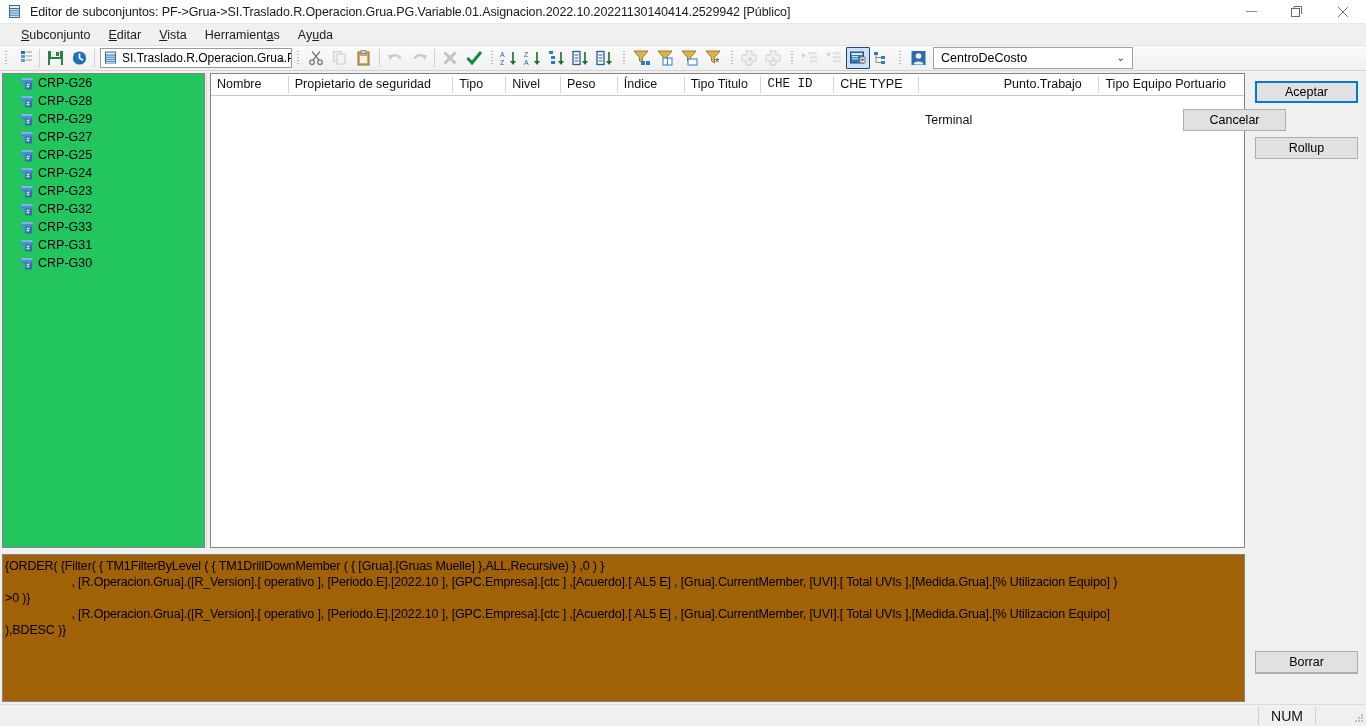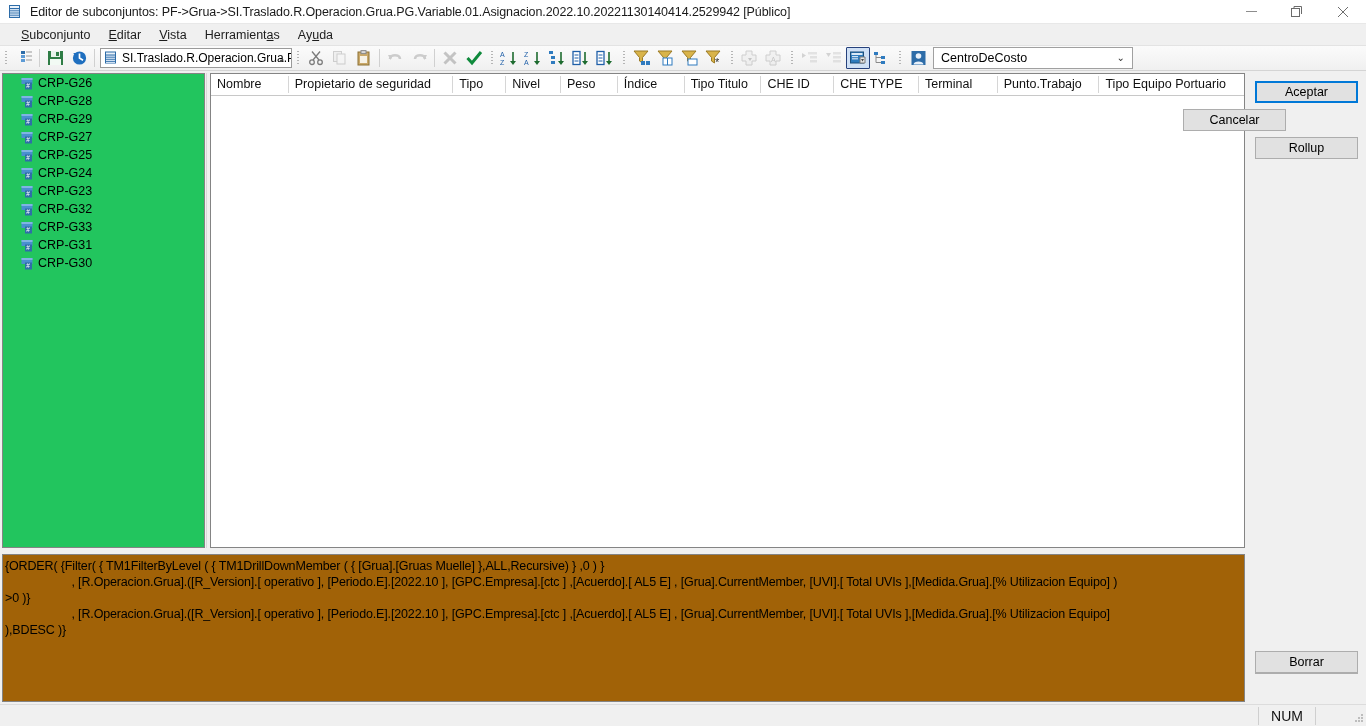--- a/index.html
+++ b/index.html
@@ -547,23 +547,23 @@
 
   <div class="gridpane">
     <div class="gridhead" id="grid-head">
         <div class="gcol" style="width: 78px;">Nombre</div>
         <div class="gcol" style="width: 165px;">Propietario de seguridad</div>
         <div class="gcol" style="width: 53px;">Tipo</div>
         <div class="gcol" style="width: 55px;">Nivel</div>
         <div class="gcol" style="width: 57px;">Peso</div>
         <div class="gcol" style="width: 67px;">Índice</div>
         <div class="gcol" style="width: 77px;">Tipo Titulo</div>
-        <div class="gcol" style="width: 73px;">CHE ID</div>
+        <div class="gcol" style="width: 73px; font-family: Liberation Mono, monospace;">CHE ID</div>
         <div class="gcol" style="width: 85px;">CHE TYPE</div>
-        <div class="gcol" style="width: 79px;">Terminal</div>
+        <div class="gcol" style="width: 79px; margin-top: 36px;">Terminal</div>
         <div class="gcol" style="width: 102px;">Punto.Trabajo</div>
         <div class="gcol last" style="width: 145px;">Tipo Equipo Portuario</div>
       </div>
     <div id="grid-body"></div>
   </div>
 
   <div class="hsplit"></div>
 
   <div class="exprpane">
     <div id="expr-lines">

